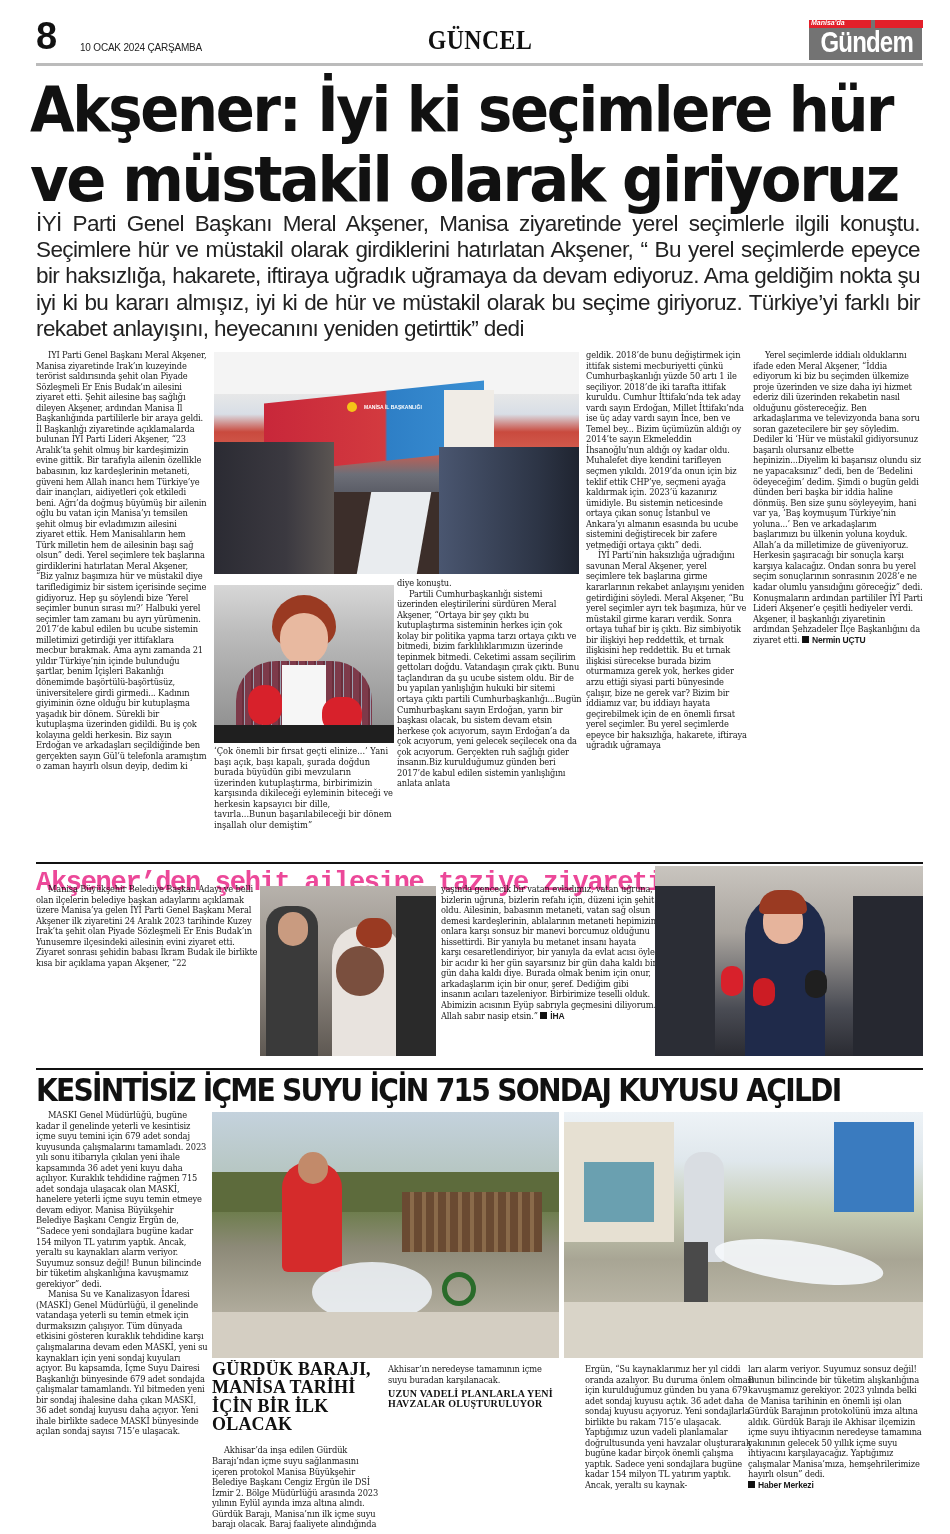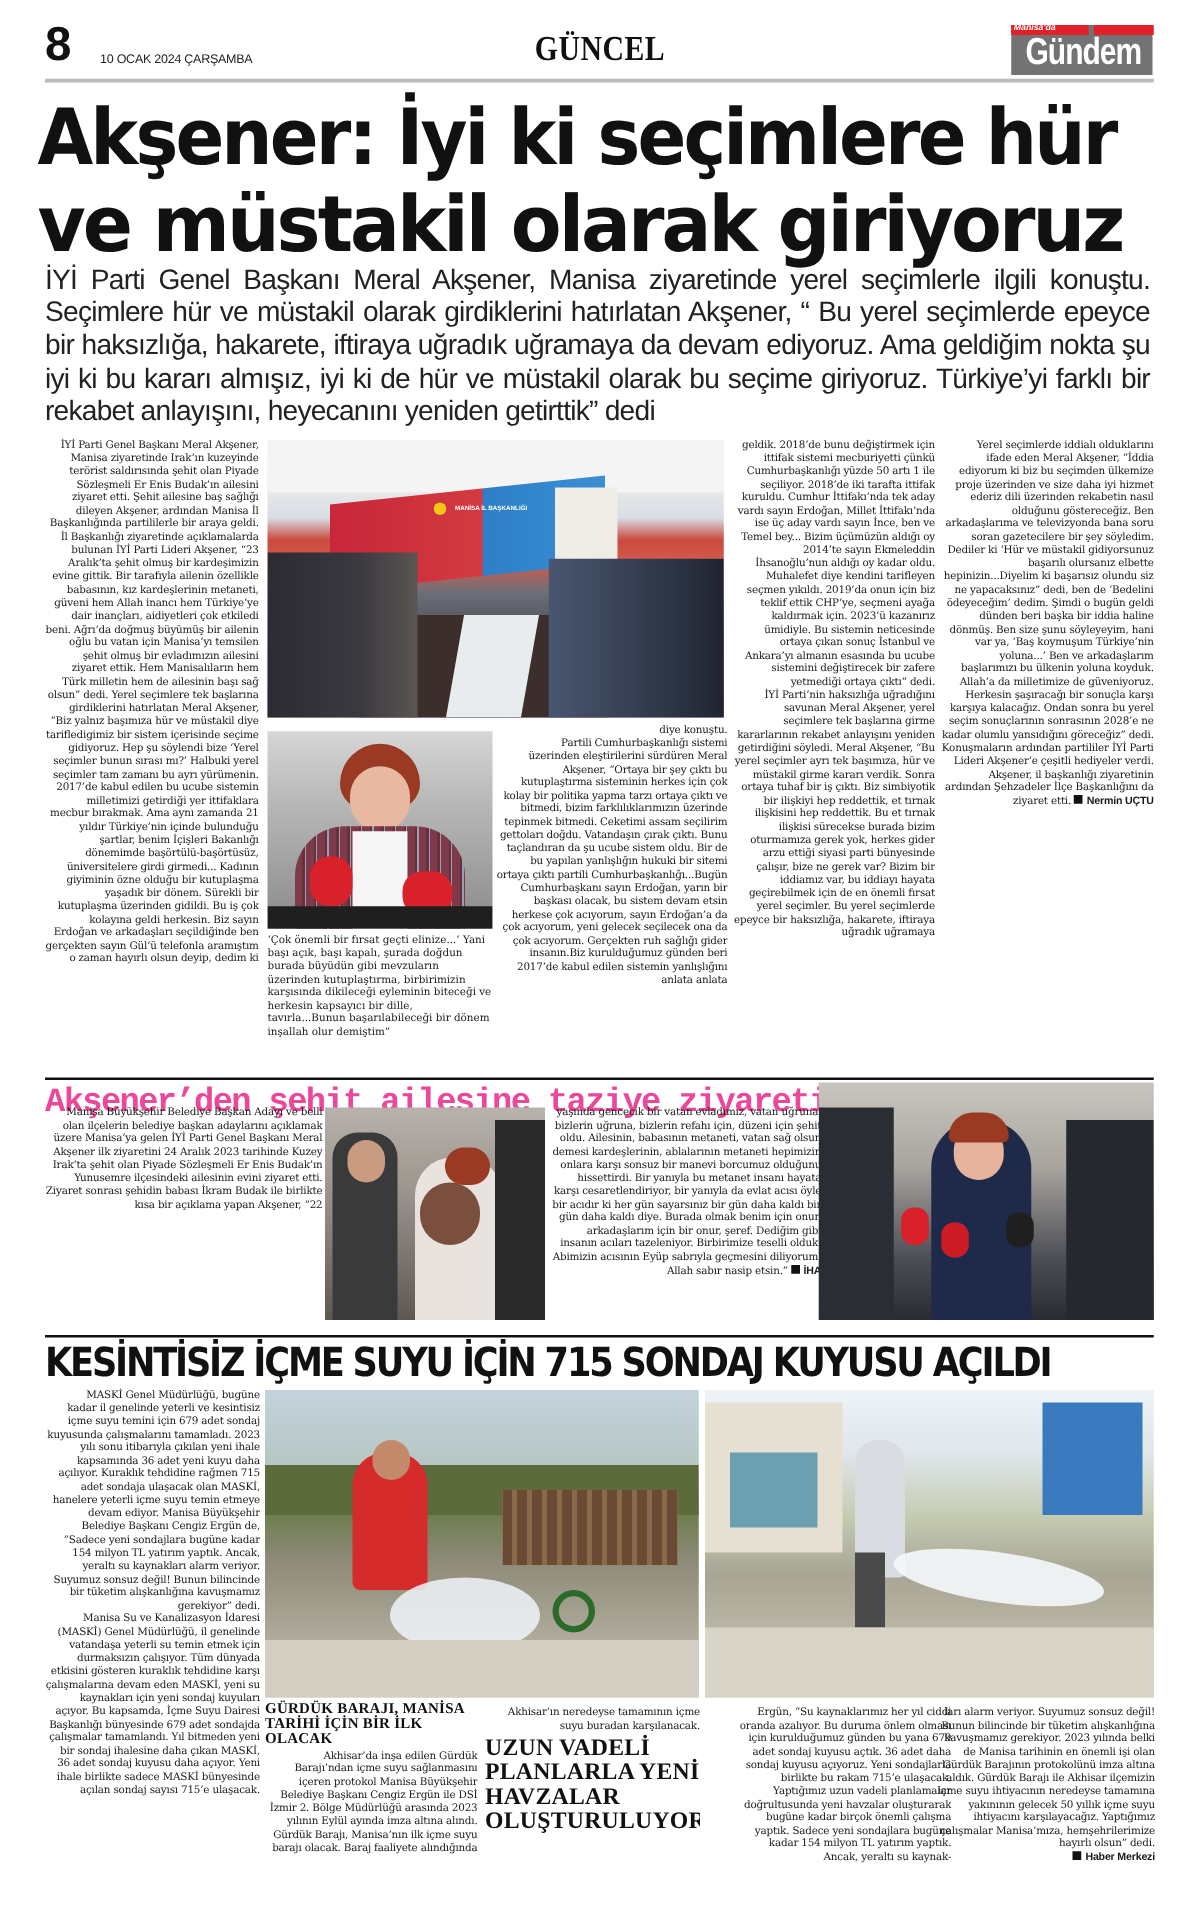--- a/index.html
+++ b/index.html
@@ -1,19 +1,19 @@
 <!DOCTYPE html>
 <html><head>
 <meta charset="utf-8">
 <style>
 *{box-sizing:border-box;margin:0;padding:0}
 html,body{width:950px;height:1534px;background:#fff;overflow:hidden}
 body{position:relative;font-family:"DejaVu Serif",serif;color:#111}
 .abs{position:absolute}
-.body-text{font-family:"DejaVu Serif",serif;font-size:8.3px;line-height:10.55px;color:#1a1a1a;text-align:right;letter-spacing:-0.15px}
+.body-text{font-family:"DejaVu Serif",serif;font-size:8.3px;line-height:10.55px;color:#1a1a1a;text-align:left;letter-spacing:-0.15px}
 .body-text p{text-indent:12px}
 .body-text p.noind{text-indent:0}
 .sub{font-family:"Liberation Serif",serif;font-weight:bold;color:#111;line-height:1.02;letter-spacing:0.2px}
 .photo{position:absolute;overflow:hidden;background:#888}
 .sig{font-family:"Liberation Sans",sans-serif;font-weight:bold;font-size:8.5px}
 .sq{display:inline-block;width:7px;height:7px;background:#111;margin-right:3px;vertical-align:0}
 .rule{position:absolute;background:#111}
 .caption{font-family:"DejaVu Serif",serif;font-size:8.3px;line-height:10.55px;color:#1a1a1a}
 </style>
 </head>
@@ -133,31 +133,31 @@
   <div style="position:absolute;left:0;top:10px;width:110px;height:120px;background:#e6e0d2"></div>
   <div style="position:absolute;left:20px;top:50px;width:70px;height:60px;background:#6aa0b0"></div>
   <div style="position:absolute;left:270px;top:10px;width:80px;height:90px;background:#3a7bbf"></div>
   <div style="position:absolute;left:120px;top:40px;width:40px;height:110px;border-radius:18px 18px 4px 4px;background:#d9dde2"></div>
   <div style="position:absolute;left:150px;top:130px;width:170px;height:40px;border-radius:50%;background:rgba(245,248,252,0.9);transform:rotate(8deg)"></div>
   <div style="position:absolute;left:120px;top:130px;width:24px;height:60px;background:#4a4a4a"></div>
   <div style="position:absolute;left:0;top:190px;width:359px;height:56px;background:#d9d4c8"></div>
 </div>
 
 <div class="abs" style="left:212px;top:1360px;width:170px;height:170px;overflow:hidden">
-  <div class="sub" style="font-size:12px;margin-bottom:2px">GÜRDÜK BARAJI, MANİSA TARİHİ İÇİN BİR İLK OLACAK</div>
+  <div class="sub" style="font-size:18px;margin-bottom:12px">GÜRDÜK BARAJI, MANİSA TARİHİ İÇİN BİR İLK OLACAK</div>
   <div class="body-text">
       <p>Akhisar’da inşa edilen Gürdük Barajı’ndan içme suyu sağlanmasını içeren protokol Manisa Büyükşehir Belediye Başkanı Cengiz Ergün ile DSİ İzmir 2. Bölge Müdürlüğü arasında 2023 yılının Eylül ayında imza altına alındı. Gürdük Barajı, Manisa’nın ilk içme suyu barajı olacak. Baraj faaliyete alındığında</p>
     </div>
 </div>
 
 <div class="abs" style="left:388px;top:1364px;width:172px;height:166px;overflow:hidden">
   <div class="body-text">
       <p class="noind">Akhisar’ın neredeyse tamamının içme suyu buradan karşılanacak.</p>
     </div>
-  <div class="sub" style="font-size:19px;margin:4px 0 18px 0">UZUN VADELİ PLANLARLA YENİ HAVZALAR OLUŞTURULUYOR</div>
+  <div class="sub" style="font-size:10px;margin:4px 0 18px 0">UZUN VADELİ PLANLARLA YENİ HAVZALAR OLUŞTURULUYOR</div>
 </div>
 
 <div class="abs body-text" style="left:585px;top:1364px;width:176px;height:166px;overflow:hidden">
   <p class="noind">Ergün, “Su kaynaklarımız her yıl ciddi oranda azalıyor. Bu duruma önlem olması için kurulduğumuz günden bu yana 679 adet sondaj kuyusu açtık. 36 adet daha sondaj kuyusu açıyoruz. Yeni sondajlarla birlikte bu rakam 715’e ulaşacak. Yaptığımız uzun vadeli planlamalar doğrultusunda yeni havzalar oluşturarak bugüne kadar birçok önemli çalışma yaptık. Sadece yeni sondajlara bugüne kadar 154 milyon TL yatırım yaptık. Ancak, yeraltı su kaynak-</p>
 </div>
 
 <div class="abs body-text" style="left:748px;top:1364px;width:176px;height:166px;overflow:hidden">
   <p class="noind">ları alarm veriyor. Suyumuz sonsuz değil! Bunun bilincinde bir tüketim alışkanlığına kavuşmamız gerekiyor. 2023 yılında belki de Manisa tarihinin en önemli işi olan Gürdük Barajının protokolünü imza altına aldık. Gürdük Barajı ile Akhisar ilçemizin içme suyu ihtiyacının neredeyse tamamına yakınının gelecek 50 yıllık içme suyu ihtiyacını karşılayacağız. Yaptığımız çalışmalar Manisa’mıza, hemşehrilerimize hayırlı olsun” dedi.</p>
   <p class="noind sig"><span class="sq"></span><span>Haber Merkezi</span></p>
 </div>

